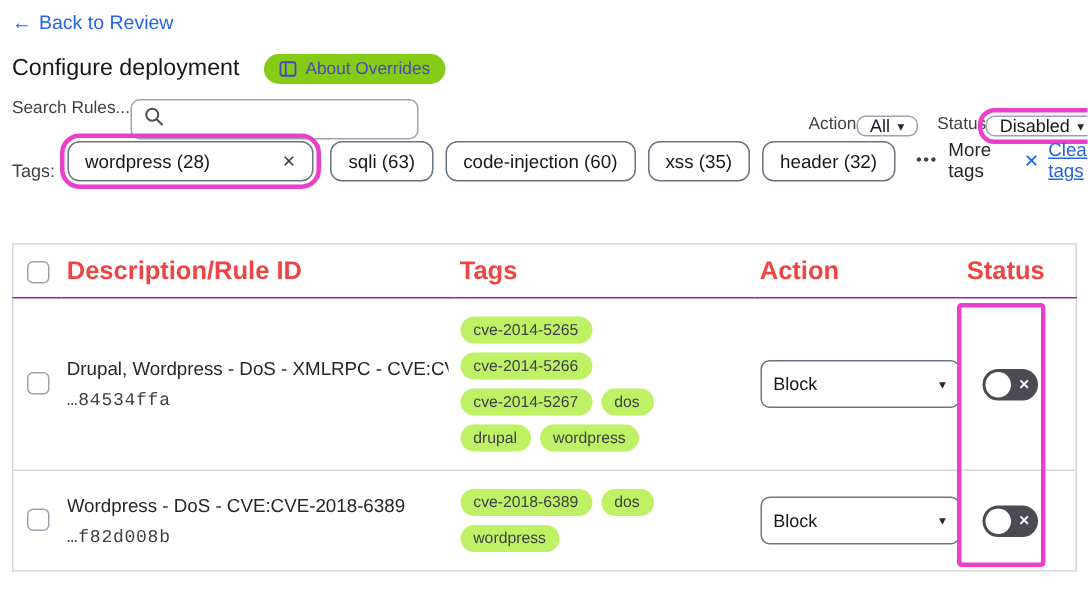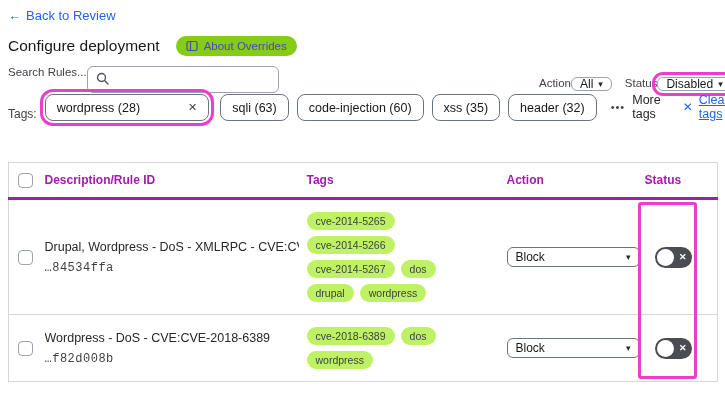--- a/index.html
+++ b/index.html
@@ -42,31 +42,31 @@
   .dots { letter-spacing: 1px; font-size: 11px; color: #3f3f46; }
   .clear-tags { display: inline-flex; align-items: center; gap: 6px; margin-left: 14px; font-size: 12.5px; color: #2563eb; cursor: pointer; }
   .clear-tags .ct-x { font-size: 12px; }
   .clear-tags .ct-label { text-decoration: underline; }
 
   
   .table-wrap { position: relative; margin-top: 41px; }
   table { width: 709px; border-collapse: collapse; table-layout: fixed; border: 1px solid #d6d6db; }
   col.c-check { width: 32px; } col.c-desc { width: 262px; } col.c-tags { width: 200px; } col.c-action { width: 138px; } col.c-status { width: 77px; }
   thead tr { height: 36px; }
-  th { text-align: left; font-size: 12px; font-weight: 700; color: #a21caf; border-bottom: 3px solid #a21caf; padding: 0 4px; }
+  th { text-align: left; font-size: 17px; font-weight: 700; color: #ef4444; border-bottom: 1px solid #a21caf; padding: 0 4px; }
   th.first, td.first { padding-left: 9px; }
   tbody tr { border-top: 1px solid #d6d6db; }
   tbody tr:first-child { border-top: 0; }
   td { vertical-align: middle; padding: 12px 4px; }
   .checkbox { display: inline-block; width: 15px; height: 15px; border: 1px solid #9ca3af; border-radius: 4px; background: #fff; cursor: pointer; vertical-align: middle; }
   .desc { font-size: 12.5px; color: #27272a; white-space: nowrap; overflow: hidden; }
   .rule-id { margin-top: 7px; font-family: "Liberation Mono", monospace; font-size: 12px; color: #3f3f46; letter-spacing: 0.5px; }
   .cell-tags { display: flex; flex-wrap: wrap; gap: 6px 6px; padding-right: 14px; }
   .mini-pill { display: inline-block; background: #bef264; color: #3f3f46; font-size: 10.5px; padding: 3px 9px; border-radius: 9px; white-space: nowrap; }
-  .action-select { width: 133px; border-color: #6b7280; height: 20px; }
+  .action-select { width: 133px; border-color: #6b7280; height: 32px; }
   .toggle { position: relative; width: 37px; height: 21px; background: #4b4b54; border-radius: 11px; cursor: pointer; margin-left: 10px; }
   .toggle .knob { position: absolute; left: 2px; top: 2px; width: 17px; height: 17px; background: #fff; border-radius: 50%; }
   .toggle .tx { position: absolute; right: 5px; top: 50%; transform: translateY(-50%); color: #fff; font-size: 9px; font-weight: 700; }
 
   
   .status-hl-box { position: absolute; left: 630px; top: 40px; bottom: 3px; width: 59px; border: 3px solid #ea3fcb; border-radius: 3px; pointer-events: none; }
 </style>
 </head>
 <body>
 

